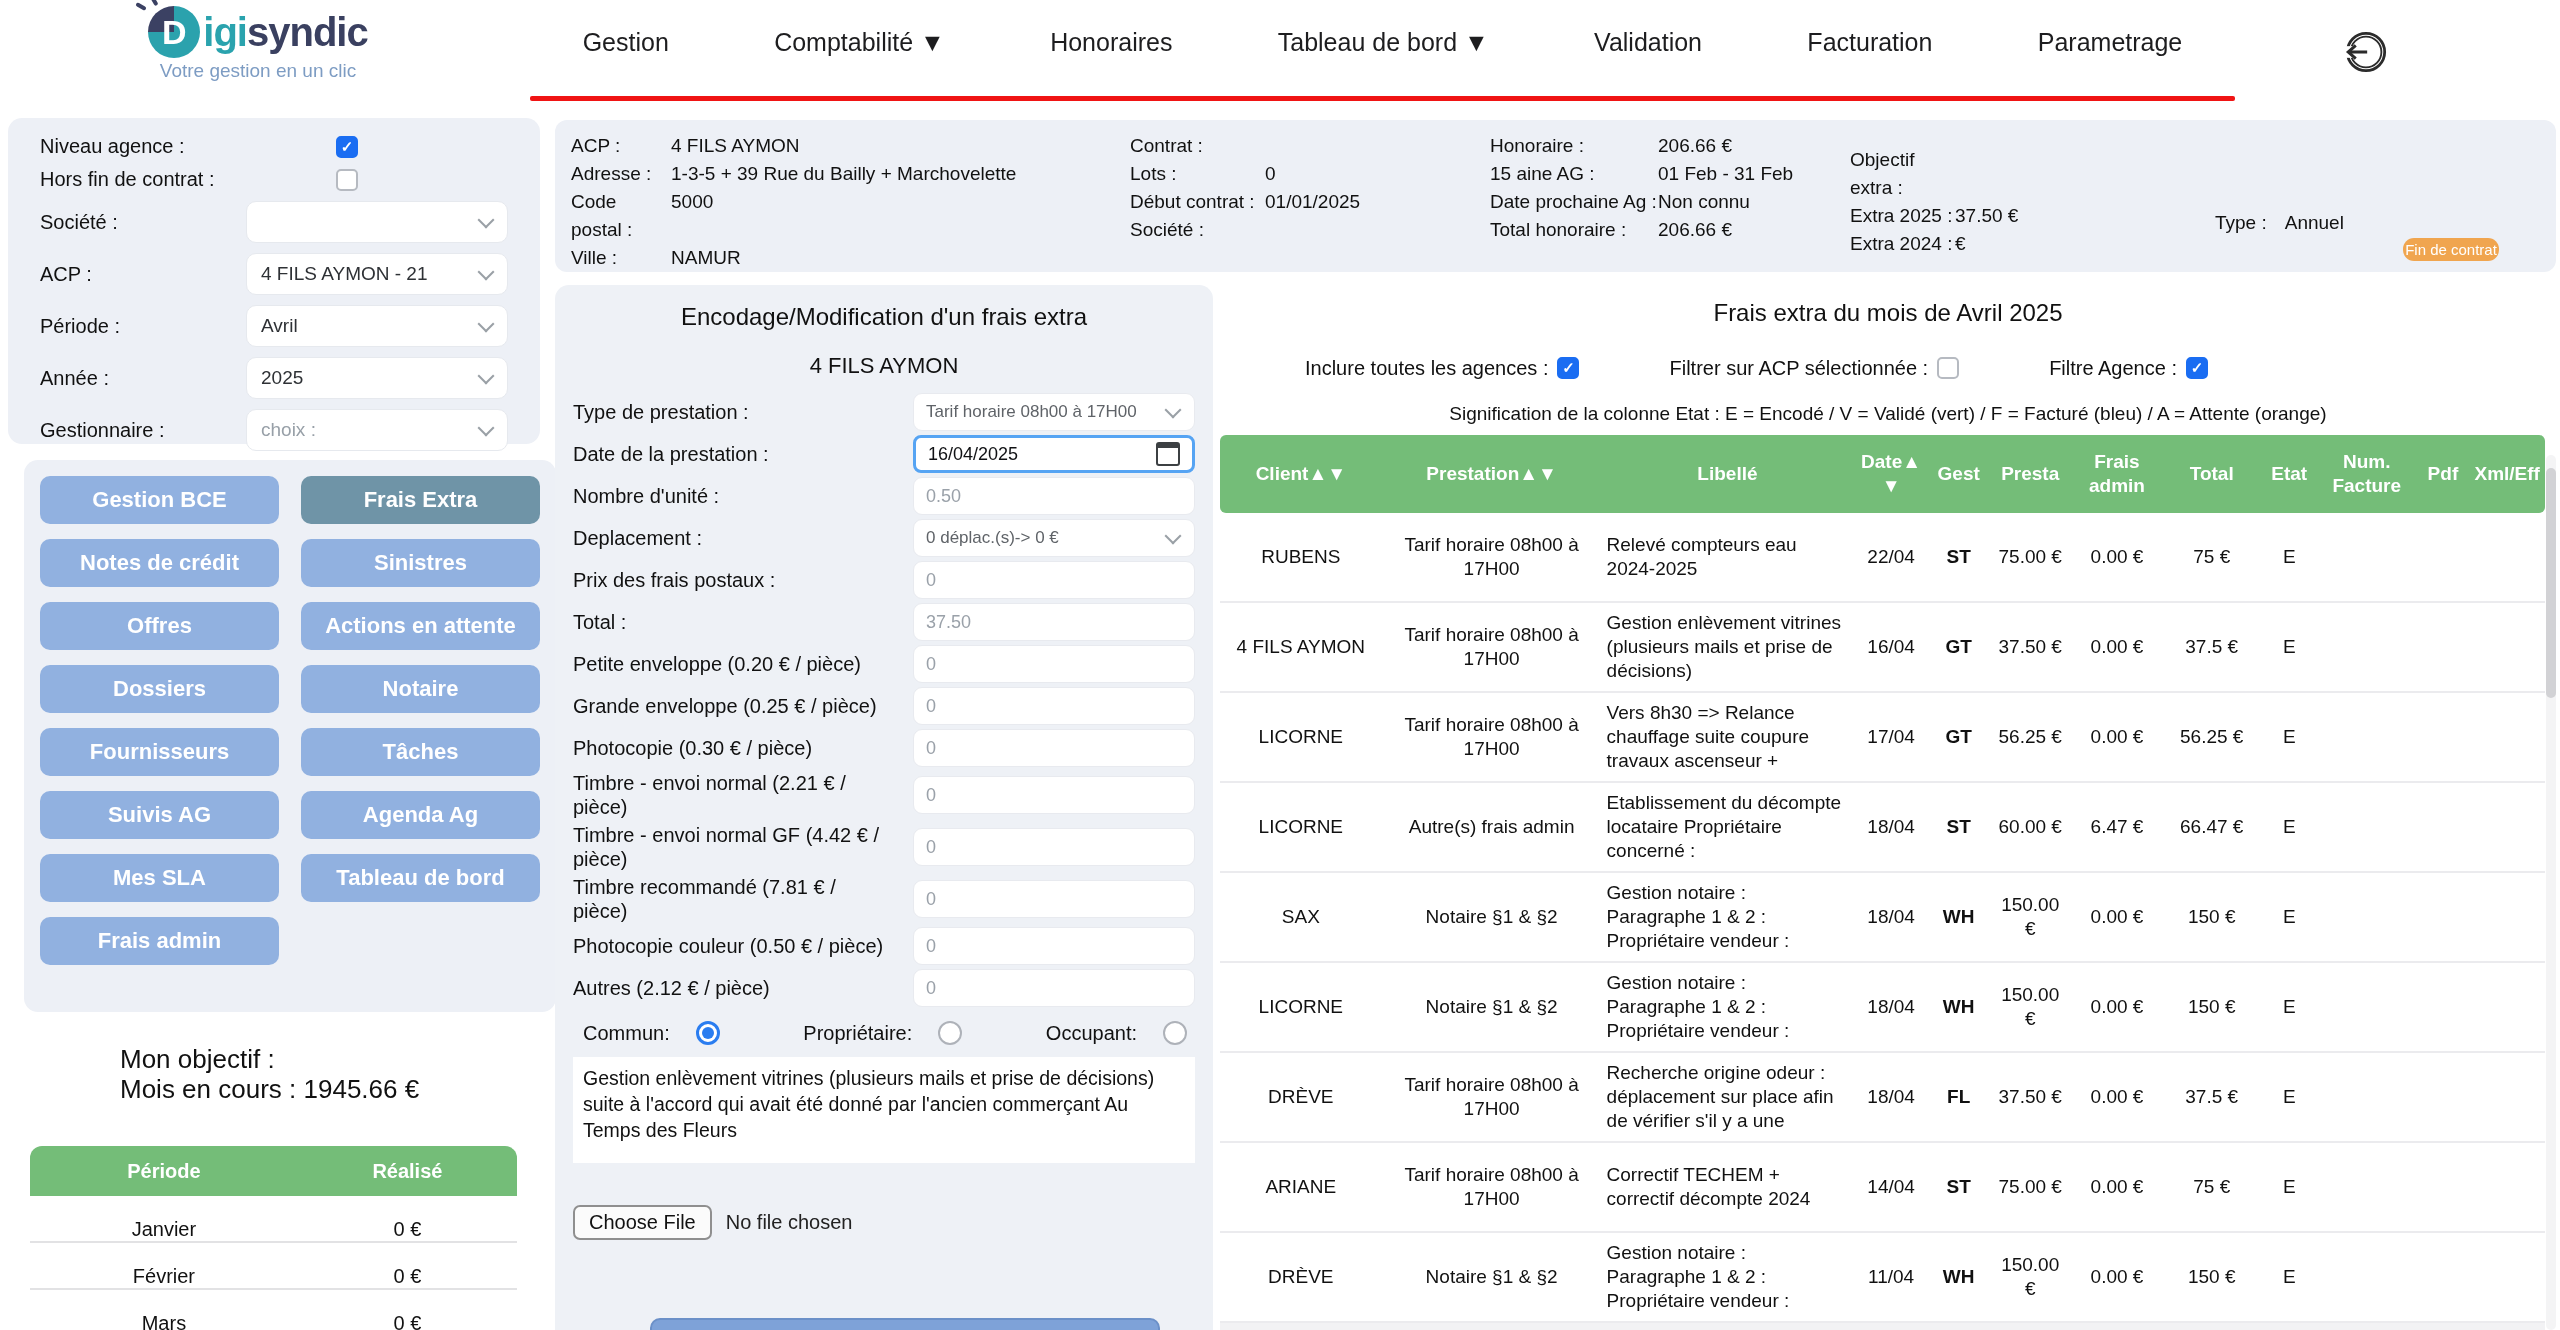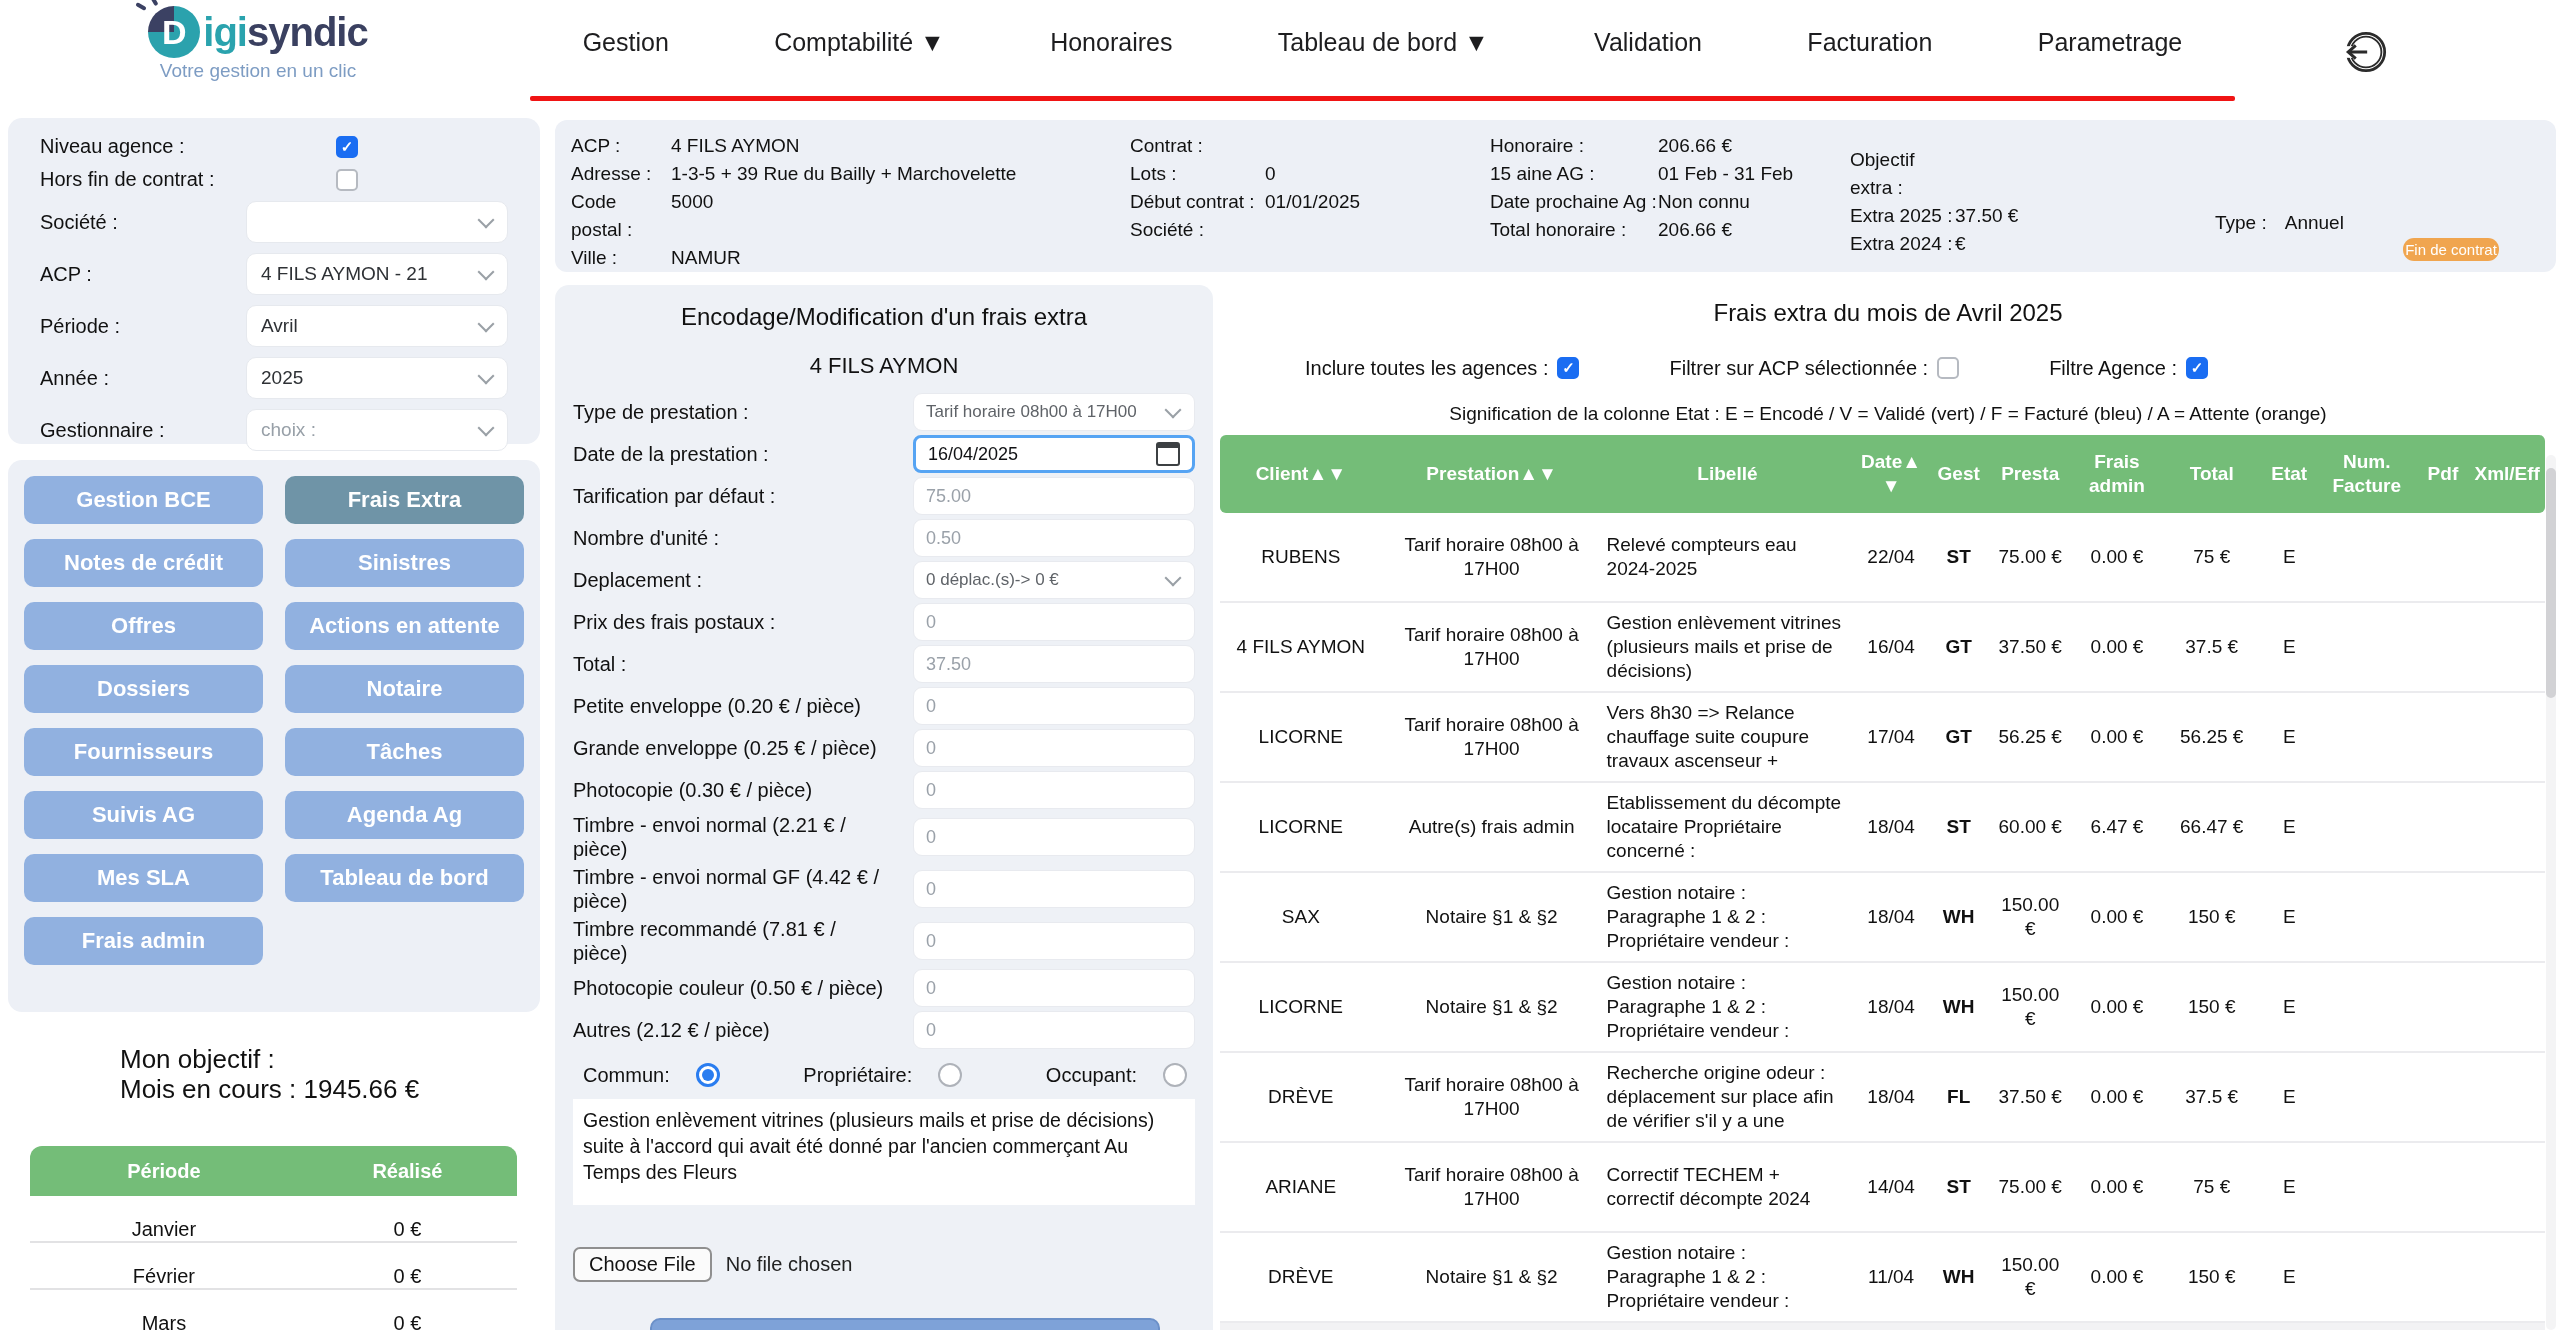--- a/index.html
+++ b/index.html
@@ -47,21 +47,21 @@
   .f-row{position:relative;display:flex;align-items:center;}
   .f-row.cbrow{height:33px;}
   .f-row.selrow{height:52px;}
   .f-label{font-size:20px;}
   .f-cb{position:absolute;left:296px;}
   .f-select{margin-left:auto;width:262px;height:42px;background:#fff;border-radius:10px;
       display:flex;align-items:center;padding:0 14px;box-sizing:border-box;font-size:19px;
       color:#2e3135;position:relative;border:1px solid #e6e9ee;}
 
   
-  .menu{left:8px;top:460px;width:532px;height:552px;padding:16px;display:grid;
+  .menu{left:24px;top:460px;width:532px;height:552px;padding:16px;display:grid;
       grid-template-columns:1fr 1fr;gap:15px 22px;align-content:start;}
   .m-btn{background:#91b1e0;color:#fff;font-size:22px;font-weight:600;border-radius:10px;
       height:48px;display:flex;align-items:center;justify-content:center;cursor:pointer;}
   .m-btn.active{background:#6f94a7;}
 
   
   .objective{position:absolute;left:120px;top:1044px;font-size:26px;line-height:30px;}
   .gtable{position:absolute;left:30px;top:1146px;width:487px;}
   .g-head{display:flex;background:#74bd78;color:#fff;font-weight:700;font-size:20px;height:50px;
       border-radius:12px 12px 0 0;align-items:center;}
@@ -350,26 +350,20 @@
         </span>
       </div>
     <div class="fld">
         <span class="fld-label">Date de la prestation :</span>
       <span class="ctl date">
           <span>16/04/2025</span>
           <span class="cal-icon"></span>
         </span>
       </div>
     <div class="fld">
-        <span class="fld-label">Tarification par défaut :</span>
-      <span class="ctl input">
-          <span>75.00</span>
-        </span>
-      </div>
-    <div class="fld">
         <span class="fld-label">Nombre d'unité :</span>
       <span class="ctl input">
           <span>0.50</span>
         </span>
       </div>
     <div class="fld">
         <span class="fld-label">Deplacement :</span>
       <span class="ctl">
           <span style="color:#5f6368">0 déplac.(s)-&gt; 0 €</span>
           <i class="chev"></i>

